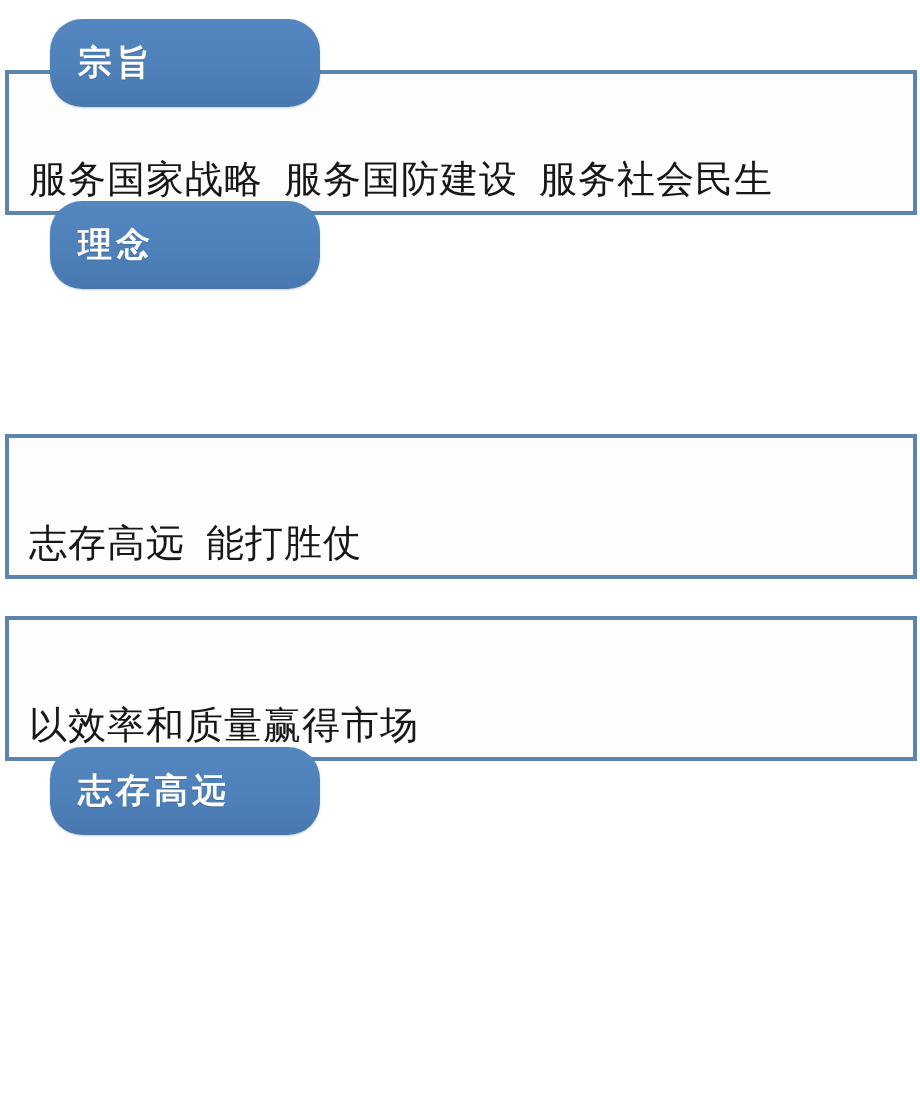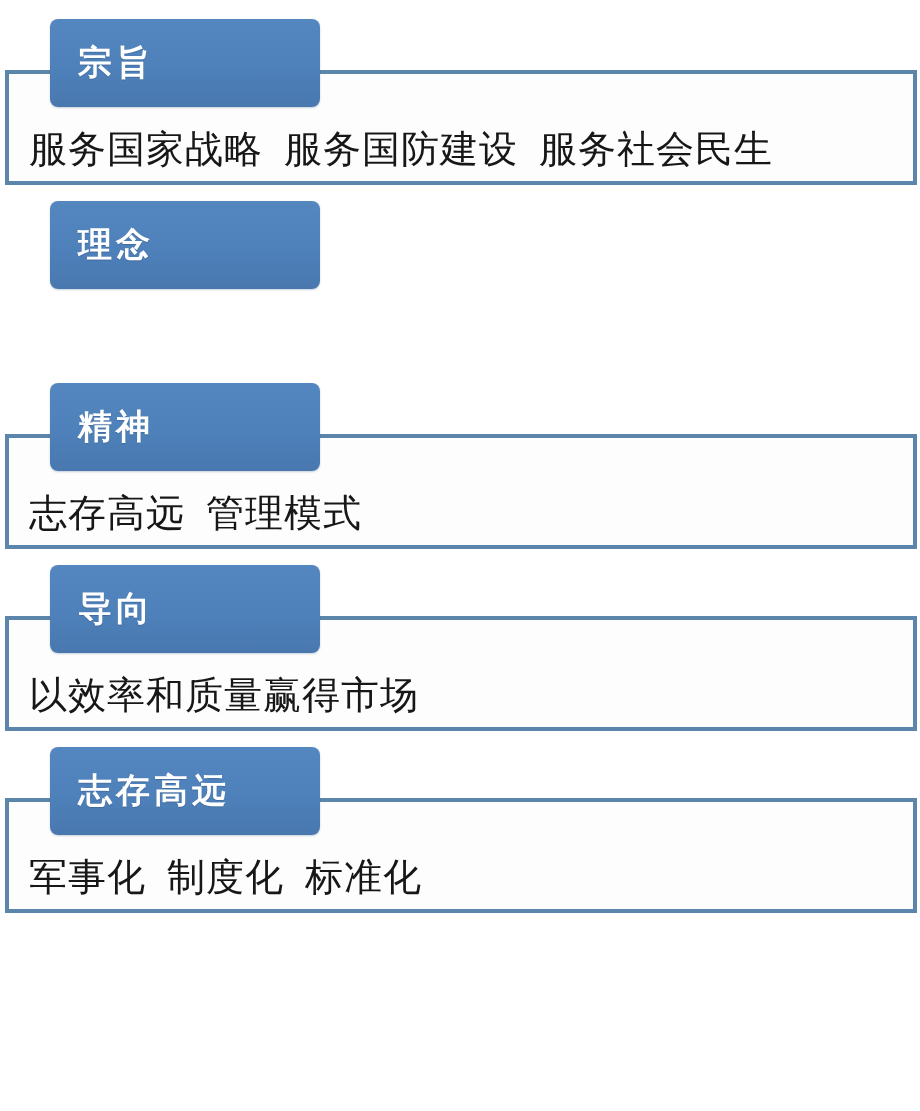--- a/index.html
+++ b/index.html
@@ -18,42 +18,42 @@
   .row {
     position: relative;
     height: 182px;
     width: 100%;
   }
   .box {
     position: absolute;
     left: 5px;
     right: 3px;
     top: 51px;
-    height: 115px;
+    height: 145px;
     border: 4px solid #5c85ab;
     background: #fdfdfd;
     display: flex;
     align-items: flex-end;
     padding: 0 16px 10px 20px;
     z-index: 1;
   }
   .content {
     font-size: 38px;
     line-height: 1.1;
     color: #171717;
     letter-spacing: 1px;
     white-space: pre;
   }
   .tab {
     position: absolute;
     left: 50px;
     top: 0;
     width: 270px;
     height: 88px;
-    border-radius: 8px;
+    border-radius: 32px;
     background: linear-gradient(180deg, #5486c0 0%, #4e80ba 55%, #4878ae 100%);
     display: flex;
     align-items: center;
     padding-left: 28px;
     z-index: 2;
     box-shadow: 0 1px 2px rgba(40,70,110,0.25);
   }
   .tab-label {
     font-size: 34px;
     font-weight: bold;
@@ -78,40 +78,31 @@
   </section>
 
   <section class="row">
     <div class="tab">
       <span class="tab-label">理念</span>
     </div>
   </section>
 
   <section class="row">
     <div class="box">
-      <p class="content">志存高远  管理模式</p>
-    </div>
-    <div class="tab">
-      <span class="tab-label">精神</span>
+      <p class="content">志存高远  能打胜仗</p>
     </div>
   </section>
 
   <section class="row">
     <div class="box">
       <p class="content">以效率和质量赢得市场</p>
     </div>
-    <div class="tab">
-      <span class="tab-label">导向</span>
-    </div>
   </section>
 
   <section class="row">
-    <div class="box">
-      <p class="content">军事化  制度化  标准化</p>
-    </div>
     <div class="tab">
       <span class="tab-label">志存高远</span>
     </div>
   </section>
 
   <section class="row">
   </section>
 
 </div>
 

